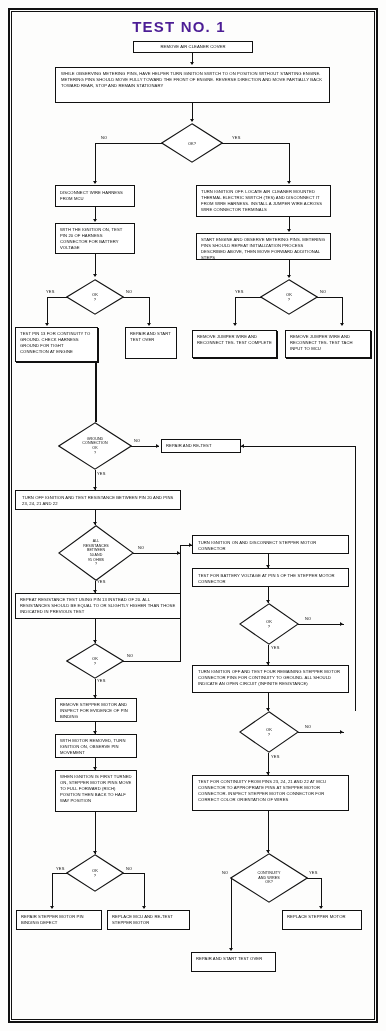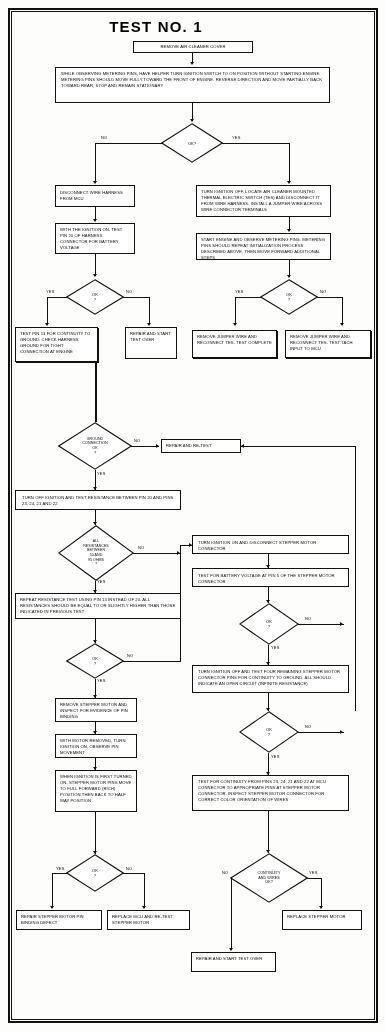--- a/index.html
+++ b/index.html
@@ -30,21 +30,22 @@
     box-sizing:border-box;
   }
   #title{
     position:absolute;
     left:0; top:18px;
     width:312px;
     text-align:center;
     font-size:15px;
     font-weight:bold;
     letter-spacing:1.2px;
-    color:#000000;
+    color:#4c1d95;
+    padding-left:23px;
   }
   
   .node{
     position:absolute;
     box-sizing:border-box;
     border:1px solid #111;
     background:#ffffff;
     color:#0b0b0b;
     font-size:4.2px;
     line-height:1.42;

